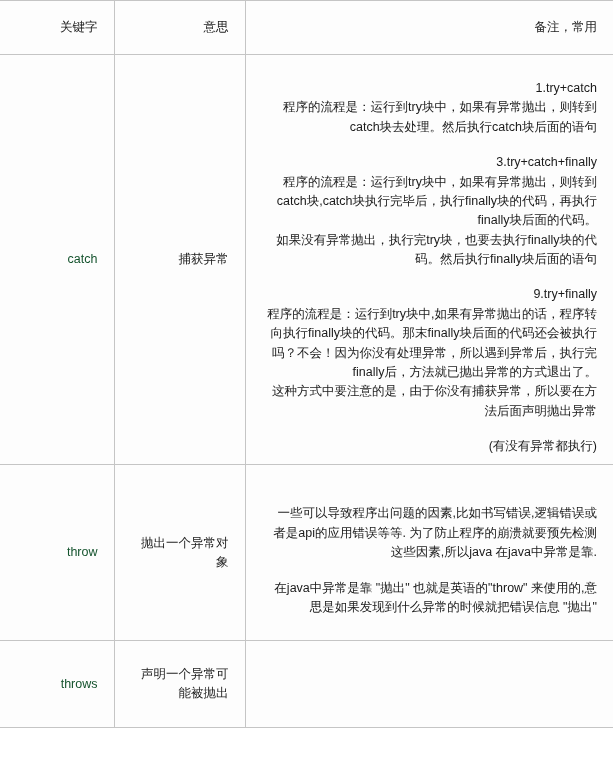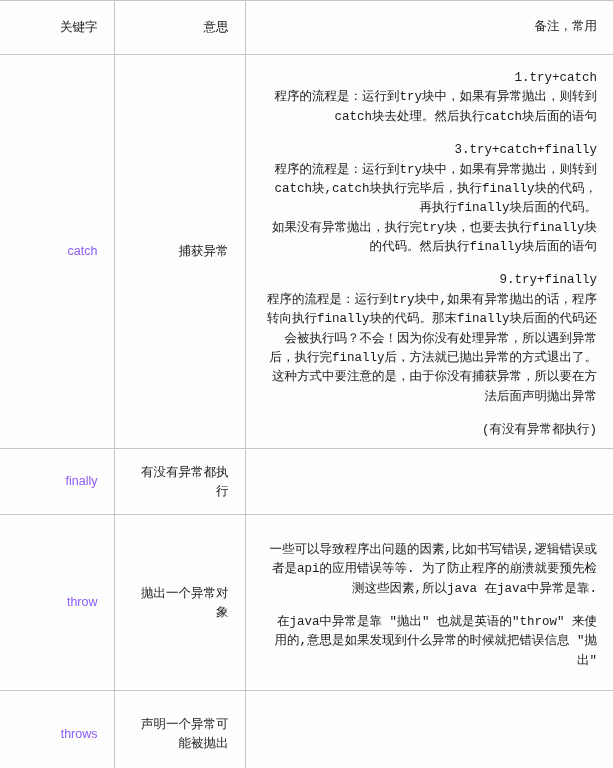--- a/index.html
+++ b/index.html
@@ -36,37 +36,36 @@
     font-weight: normal;
     font-size: 12.5px;
     line-height: 1.55;
     padding: 8px 16px 8px 20px;
     background: #fdfdfd;
   }
 
   table.kw-table th:last-child,
   table.kw-table td:last-child {
     border-right: none;
-    font-family: Liberation Mono, monospace;
   }
 
   
   tr.header-row th {
     height: 53px;
     padding-top: 0;
     padding-bottom: 0;
     font-size: 12.5px;
     color: #1a1a1a;
   }
 
   
   td.cell-keyword {
     padding-left: 20px;
     font-size: 12.5px;
-    color: #8b5cf6;
+    color: #14532d;
     margin-left: 36px;
   }
   
   td.cell-meaning {
     padding-left: 16px;
     padding-right: 10px;
     font-size: 12.5px;
   }
   
   td.cell-remark {
@@ -76,21 +75,21 @@
     padding-bottom: 12px;
     vertical-align: top;
     font-size: 12.5px;
     line-height: 1.62;
   }
   td.cell-remark.v-mid { vertical-align: middle; }
 
   td.empty-cell { padding: 0; }
 
   .para {
-    margin: 6px 0 14px 0;
+    margin: 16px 0 14px 0;
     white-space: pre-line;
   }
   .para:last-child { margin-bottom: 0; }
 
   .row-catch   td { height: 373px; }
   .row-try     td { height: 52px; }
   .row-finally td { height: 49px; }
   .row-throw   td { height: 159px; }
   .row-throws  td { height: 70px; }
 </style>
@@ -122,25 +121,20 @@
 程序的流程是：运行到try块中，如果有异常抛出，则转到catch块,catch块执行完毕后，执行finally块的代码，再执行finally块后面的代码。
 如果没有异常抛出，执行完try块，也要去执行finally块的代码。然后执行finally块后面的语句</p>
         <p class="para">9.try+finally
 程序的流程是：运行到try块中,如果有异常抛出的话，程序转向执行finally块的代码。那末finally块后面的代码还会被执行吗？不会！因为你没有处理异常，所以遇到异常后，执行完finally后，方法就已抛出异常的方式退出了。
 这种方式中要注意的是，由于你没有捕获异常，所以要在方法后面声明抛出异常</p>
         <p class="para">(有没有异常都执行)</p>
       </td>
     </tr>
 
 
-    <tr class="row-finally">
-      <td class="cell-keyword">finally</td>
-      <td class="cell-meaning">有没有异常都执行</td>
-      <td class="cell-remark empty-cell"></td>
-    </tr>
 
     <tr class="row-throw">
       <td class="cell-keyword">throw</td>
       <td class="cell-meaning">抛出一个异常对象</td>
       <td class="cell-remark">
         <p class="para">一些可以导致程序出问题的因素,比如书写错误,逻辑错误或者是api的应用错误等等. 为了防止程序的崩溃就要预先检测这些因素,所以java 在java中异常是靠.</p>
         <p class="para">在java中异常是靠 "抛出" 也就是英语的"throw" 来使用的,意思是如果发现到什么异常的时候就把错误信息 "抛出"</p>
       </td>
     </tr>
 

